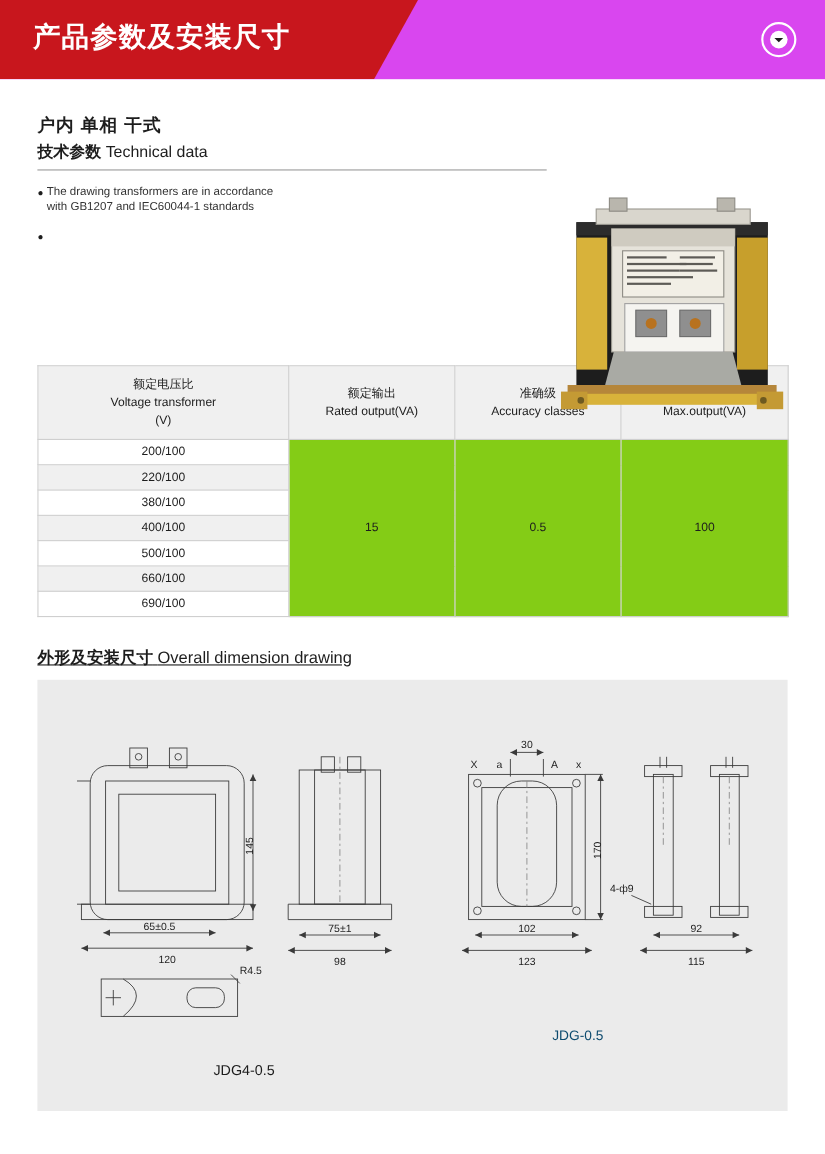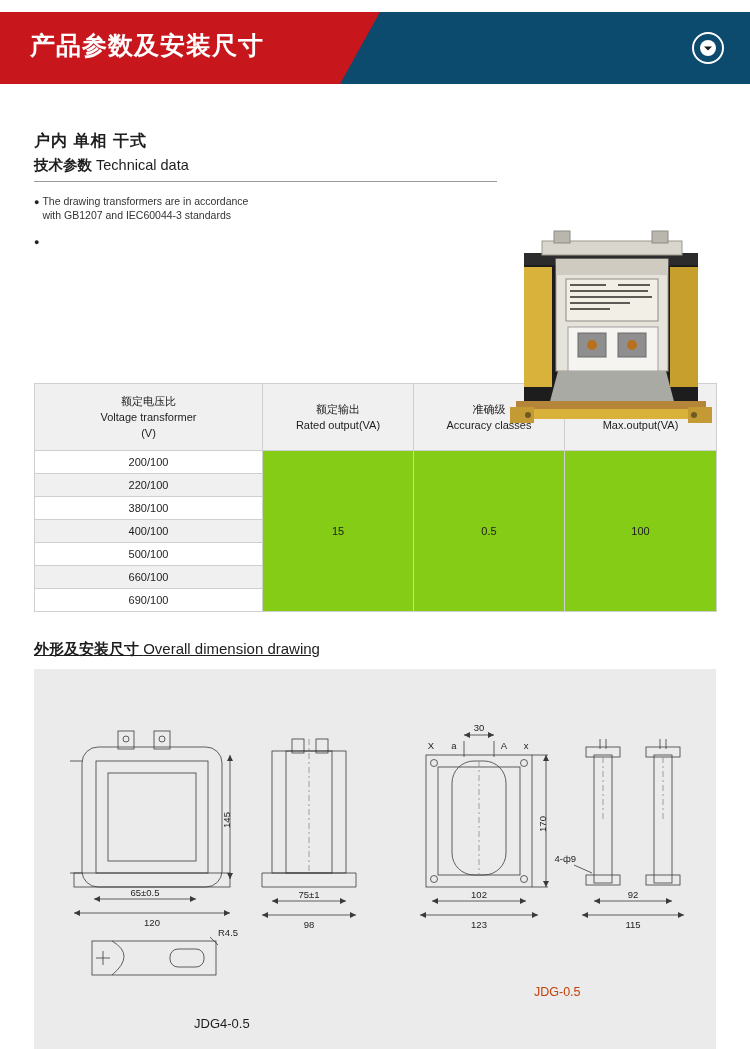--- a/index.html
+++ b/index.html
@@ -13,23 +13,22 @@
     width: 750px;
     height: 1049px;
     background: #ffffff;
     overflow: hidden;
   }
 
   
   .banner {
     position: relative;
     height: 72px;
-    background: #0c4a6e;
+    background: #d946ef;
     overflow: hidden;
-    margin-top: 12px;
   }
   .banner-red {
     position: absolute;
     left: 0; top: 0;
     width: 420px; height: 72px;
     background: #c8161d;
     clip-path: polygon(0 0, 380px 0, 340px 72px, 0 72px);
   }
   .banner-title {
     position: absolute;
@@ -46,23 +45,22 @@
     width: 32px; height: 32px;
     border-radius: 50%;
     border: 2px solid #ffffff;
     display: flex; align-items: center; justify-content: center;
   }
   .banner-badge svg { display:block; }
 
   
   .info {
     position: relative;
-    padding: 8px 34px 0 34px;
+    padding: 32px 34px 0 34px;
     height: 252px;
-    margin-top: 39px;
   }
   .h-cn {
     font-size: 16px;
     font-weight: bold;
     color: #1d1d1d;
     letter-spacing: 1px;
     margin-bottom: 4px;
   }
   .h-en {
     font-size: 15px;
@@ -159,23 +157,23 @@
   }
   .dim-box svg { display: block; }
   .label-jdg4 {
     position: absolute;
     left: 160px; bottom: 30px;
     font-size: 13px;
     color: #1d1d1d;
   }
   .label-jdg {
     position: absolute;
-    left: 500px; bottom: 62px;
+    left: 468px; bottom: 62px;
     font-size: 12.5px;
-    color: #c2410c;
+    color: #0c4a6e;
   }
 </style>
 </head>
 <body>
 
 <div class="page">
 
   <div class="banner">
     <div class="banner-red"></div>
     <div class="banner-title">产品参数及安装尺寸</div>
@@ -193,21 +191,21 @@
     <div class="sec-title">
       <span>技术参数</span>
       <span class="en">Technical data</span>
     </div>
     <div class="rule"></div>
 
     <div class="bullet-row">
       <span class="bullet-dot">●</span>
       <div>
         <div class="bullet-en">The drawing transformers are in accordance</div>
-        <div class="bullet-en">with GB1207 and IEC60044-3 standards</div>
+        <div class="bullet-en">with GB1207 and IEC60044-1 standards</div>
       </div>
     </div>
 
     <div class="bullet-row">
       <span class="bullet-dot">●</span>
     </div>
 
     <div class="photo">
       <svg width="210" height="230" viewBox="0 0 210 230" aria-hidden="true">
 

